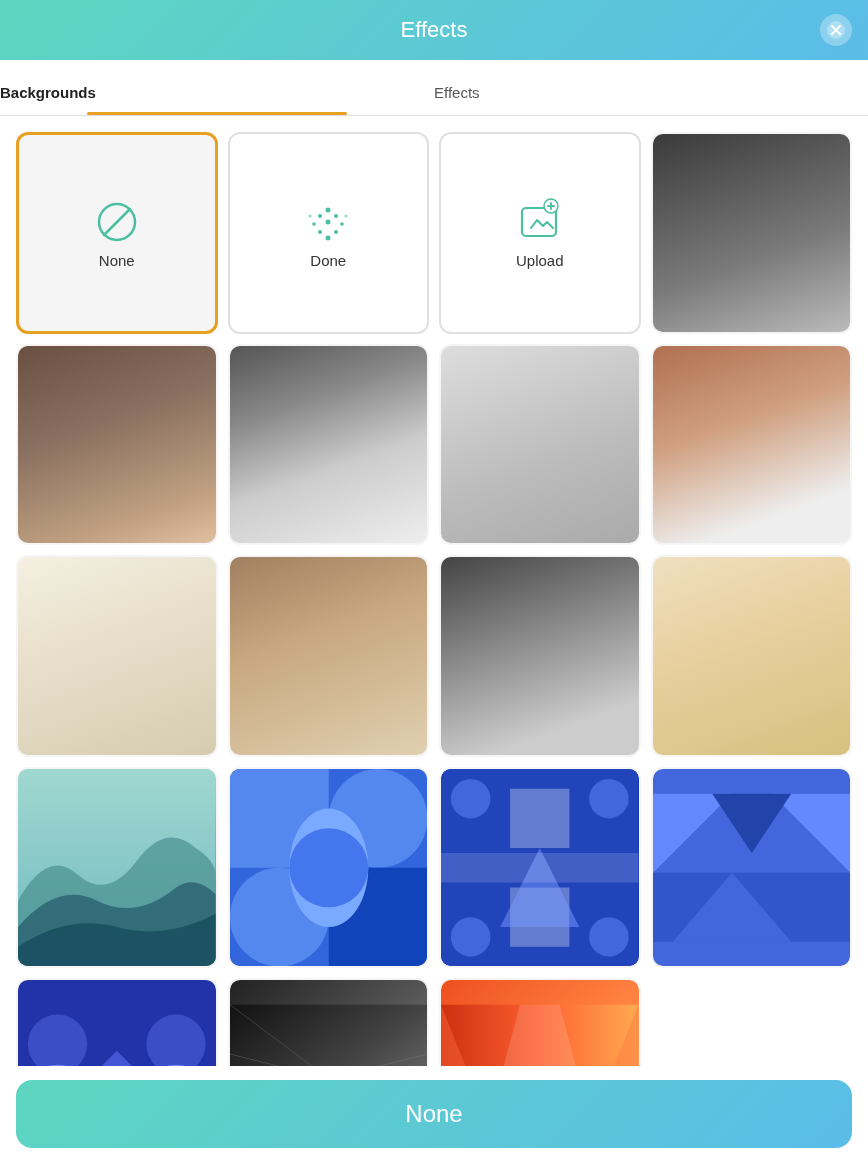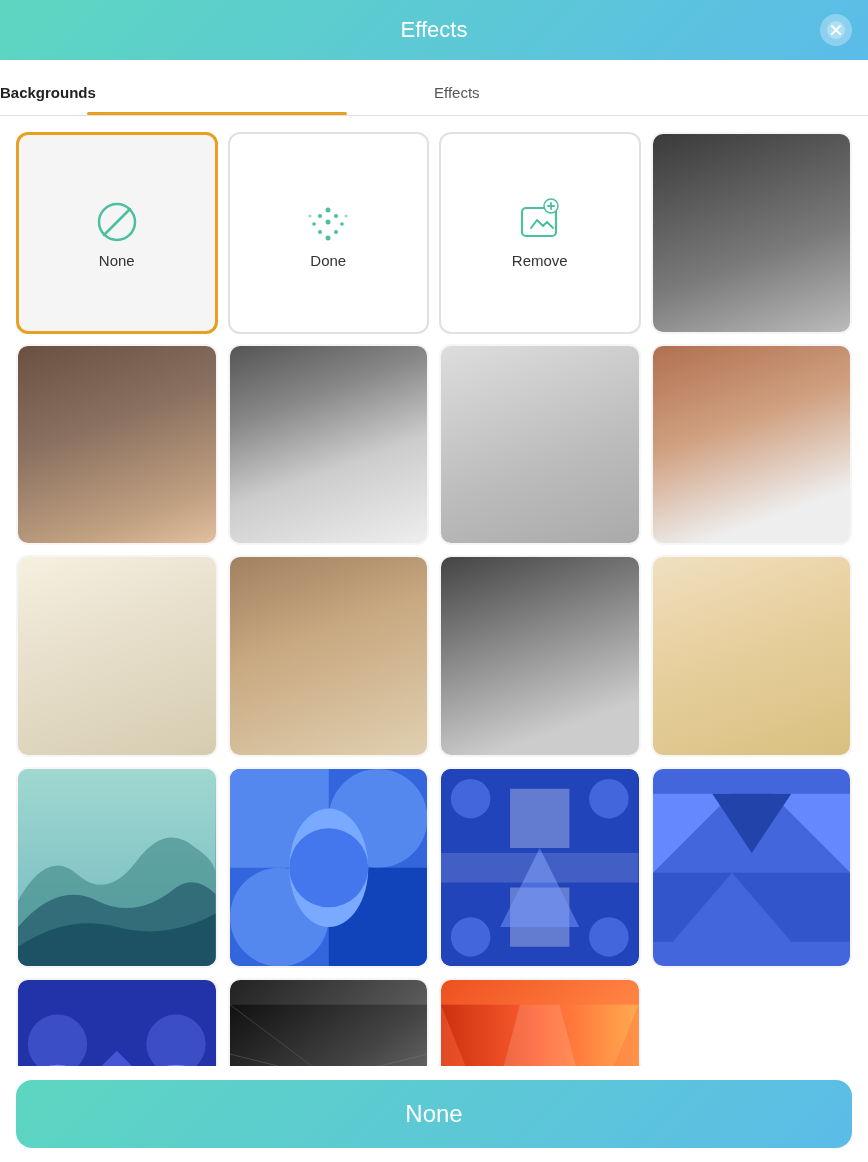--- a/index.html
+++ b/index.html
@@ -222,21 +222,21 @@
       <div class="item outline">
         <div class="icon-upload">
           <svg viewBox="0 0 52 52" fill="none" xmlns="http://www.w3.org/2000/svg">
             <rect x="8" y="12" width="34" height="28" rx="4" stroke="#4bbfa0" stroke-width="2.2" fill="none"></rect>
             <path d="M17 32 L23 24 L29 30 L33 26 L39 32" stroke="#4bbfa0" stroke-width="2" fill="none" stroke-linecap="round" stroke-linejoin="round"></path>
             <circle cx="37" cy="10" r="7" fill="white" stroke="#4bbfa0" stroke-width="1.5"></circle>
             <line x1="37" y1="7" x2="37" y2="13" stroke="#4bbfa0" stroke-width="1.8" stroke-linecap="round"></line>
             <line x1="34" y1="10" x2="40" y2="10" stroke="#4bbfa0" stroke-width="1.8" stroke-linecap="round"></line>
           </svg>
         </div>
-        <span class="item-label">Remove</span>
+        <span class="item-label">Upload</span>
       </div>
 
       <div class="item">
         <div class="item-bg room1"></div>
       </div>
       <div class="item">
         <div class="item-bg room2"></div>
       </div>
       <div class="item">
         <div class="item-bg room3"></div>

